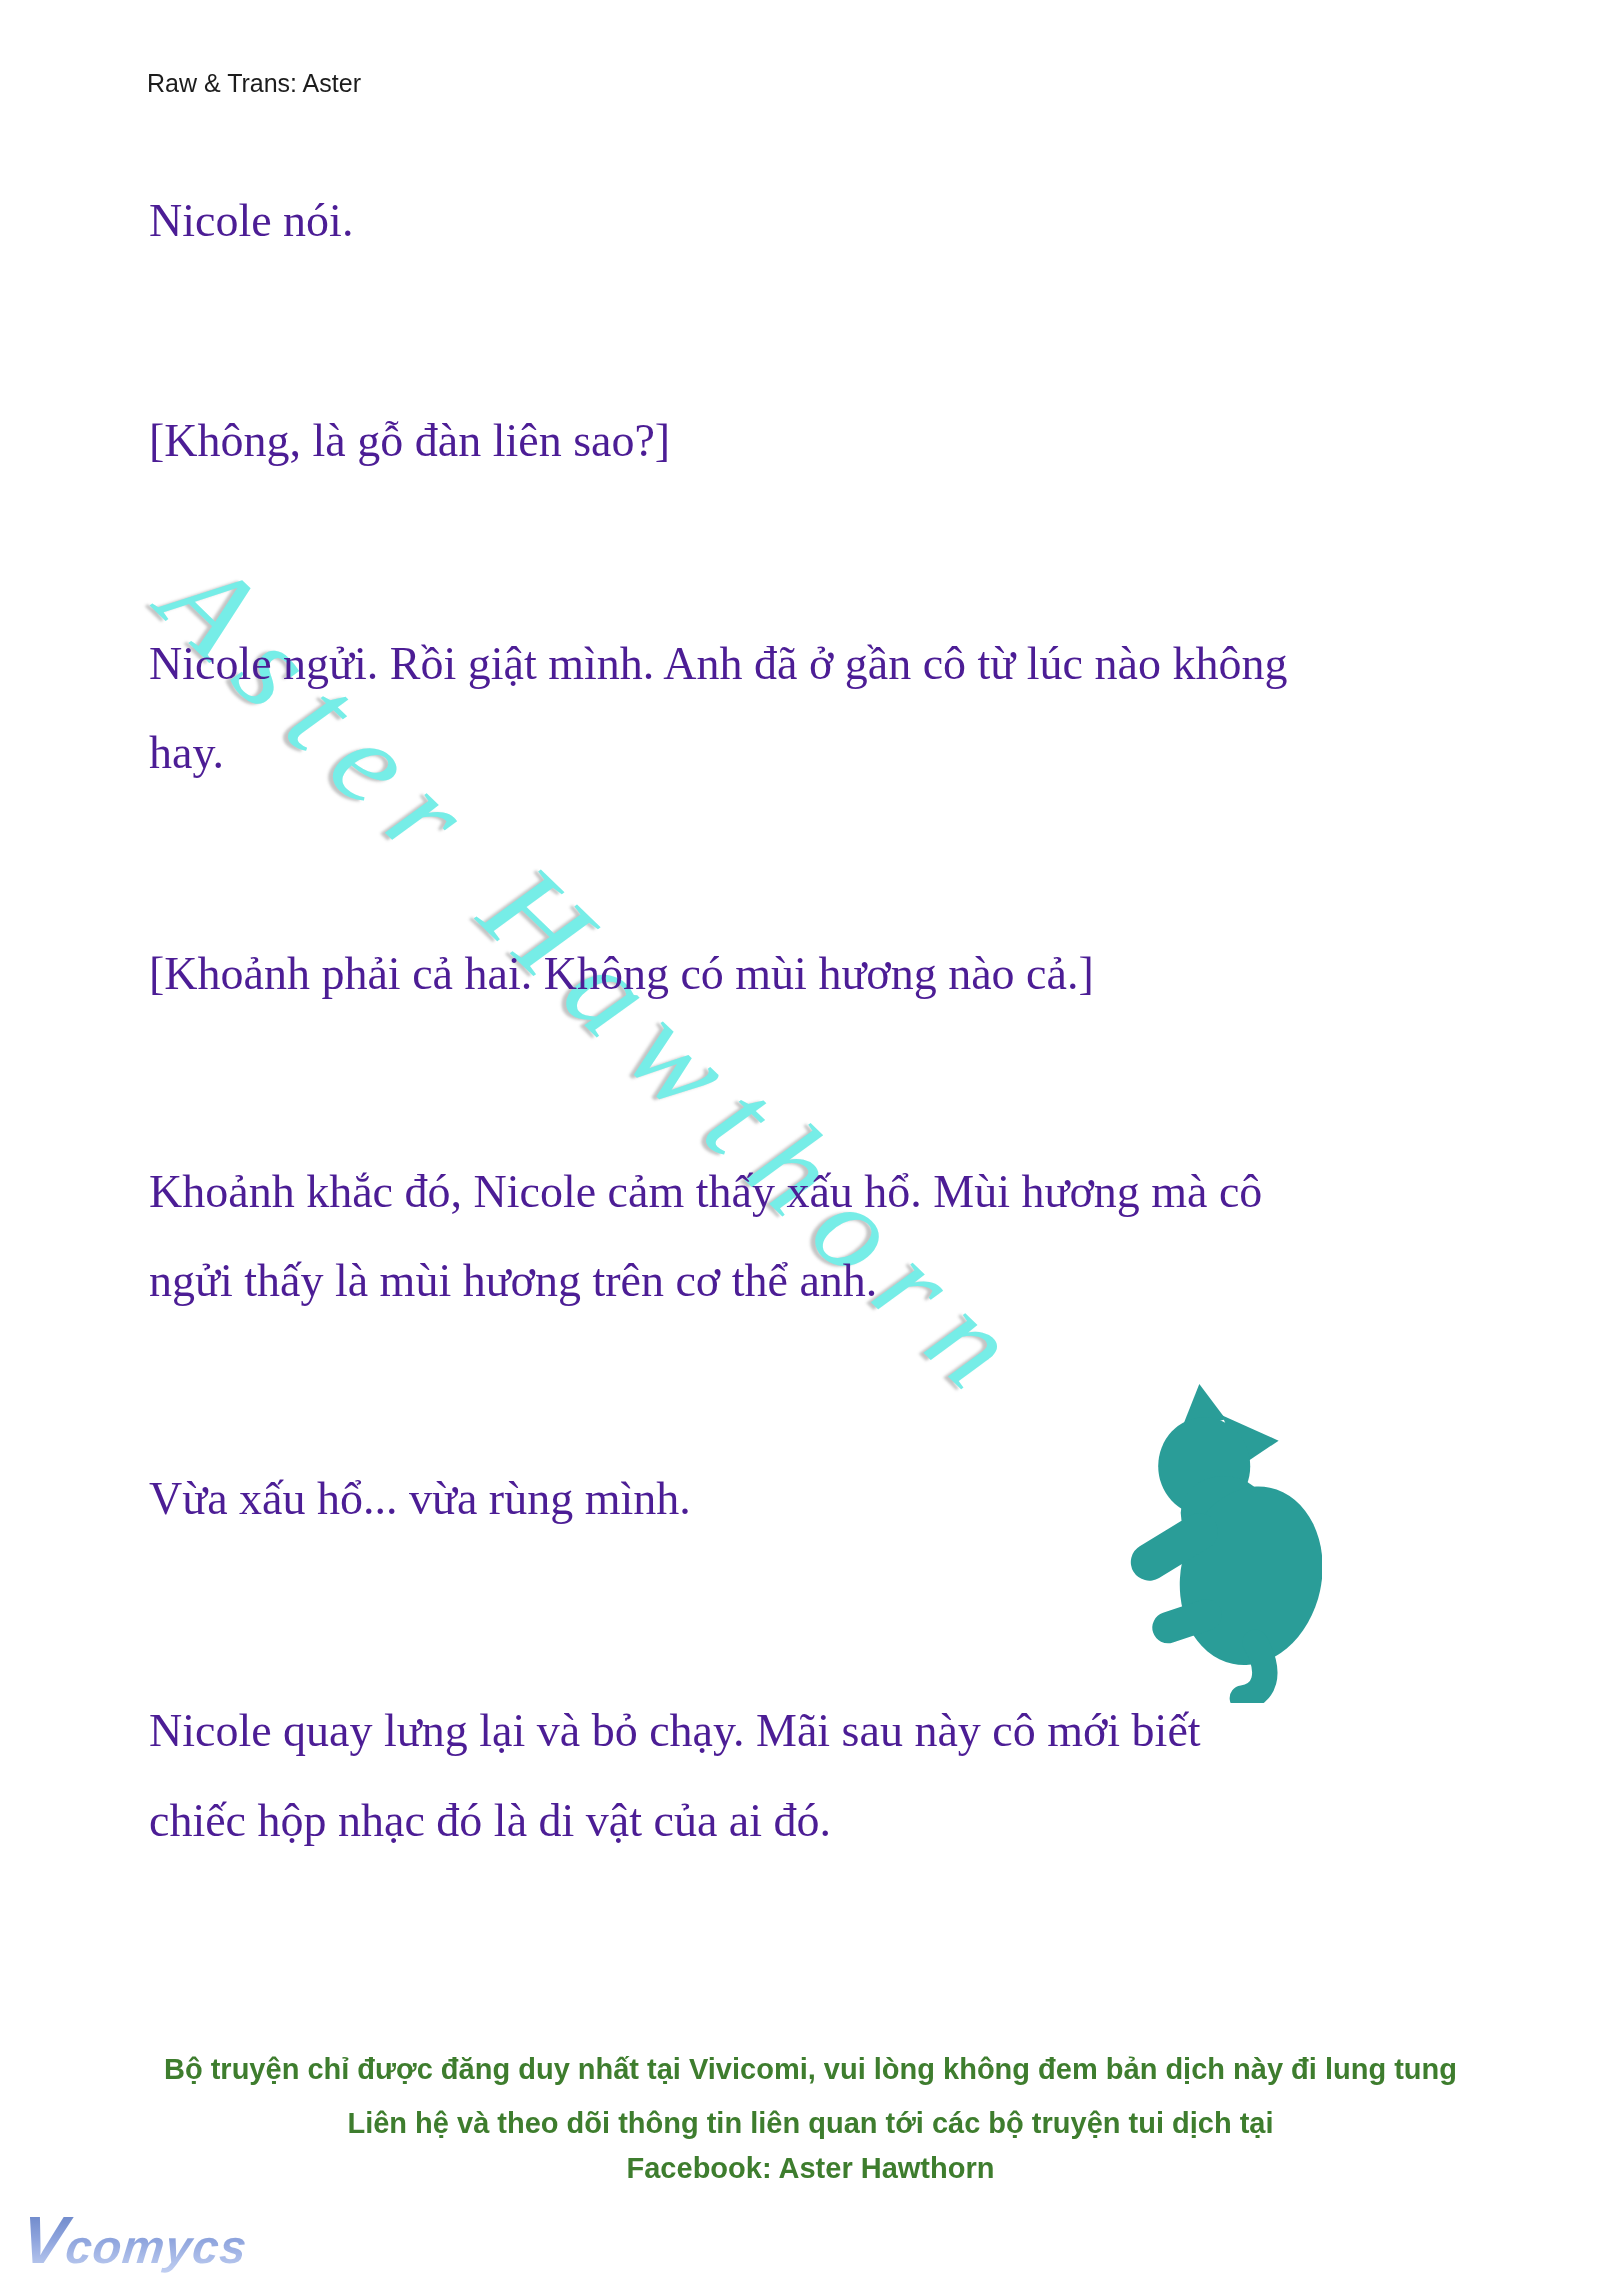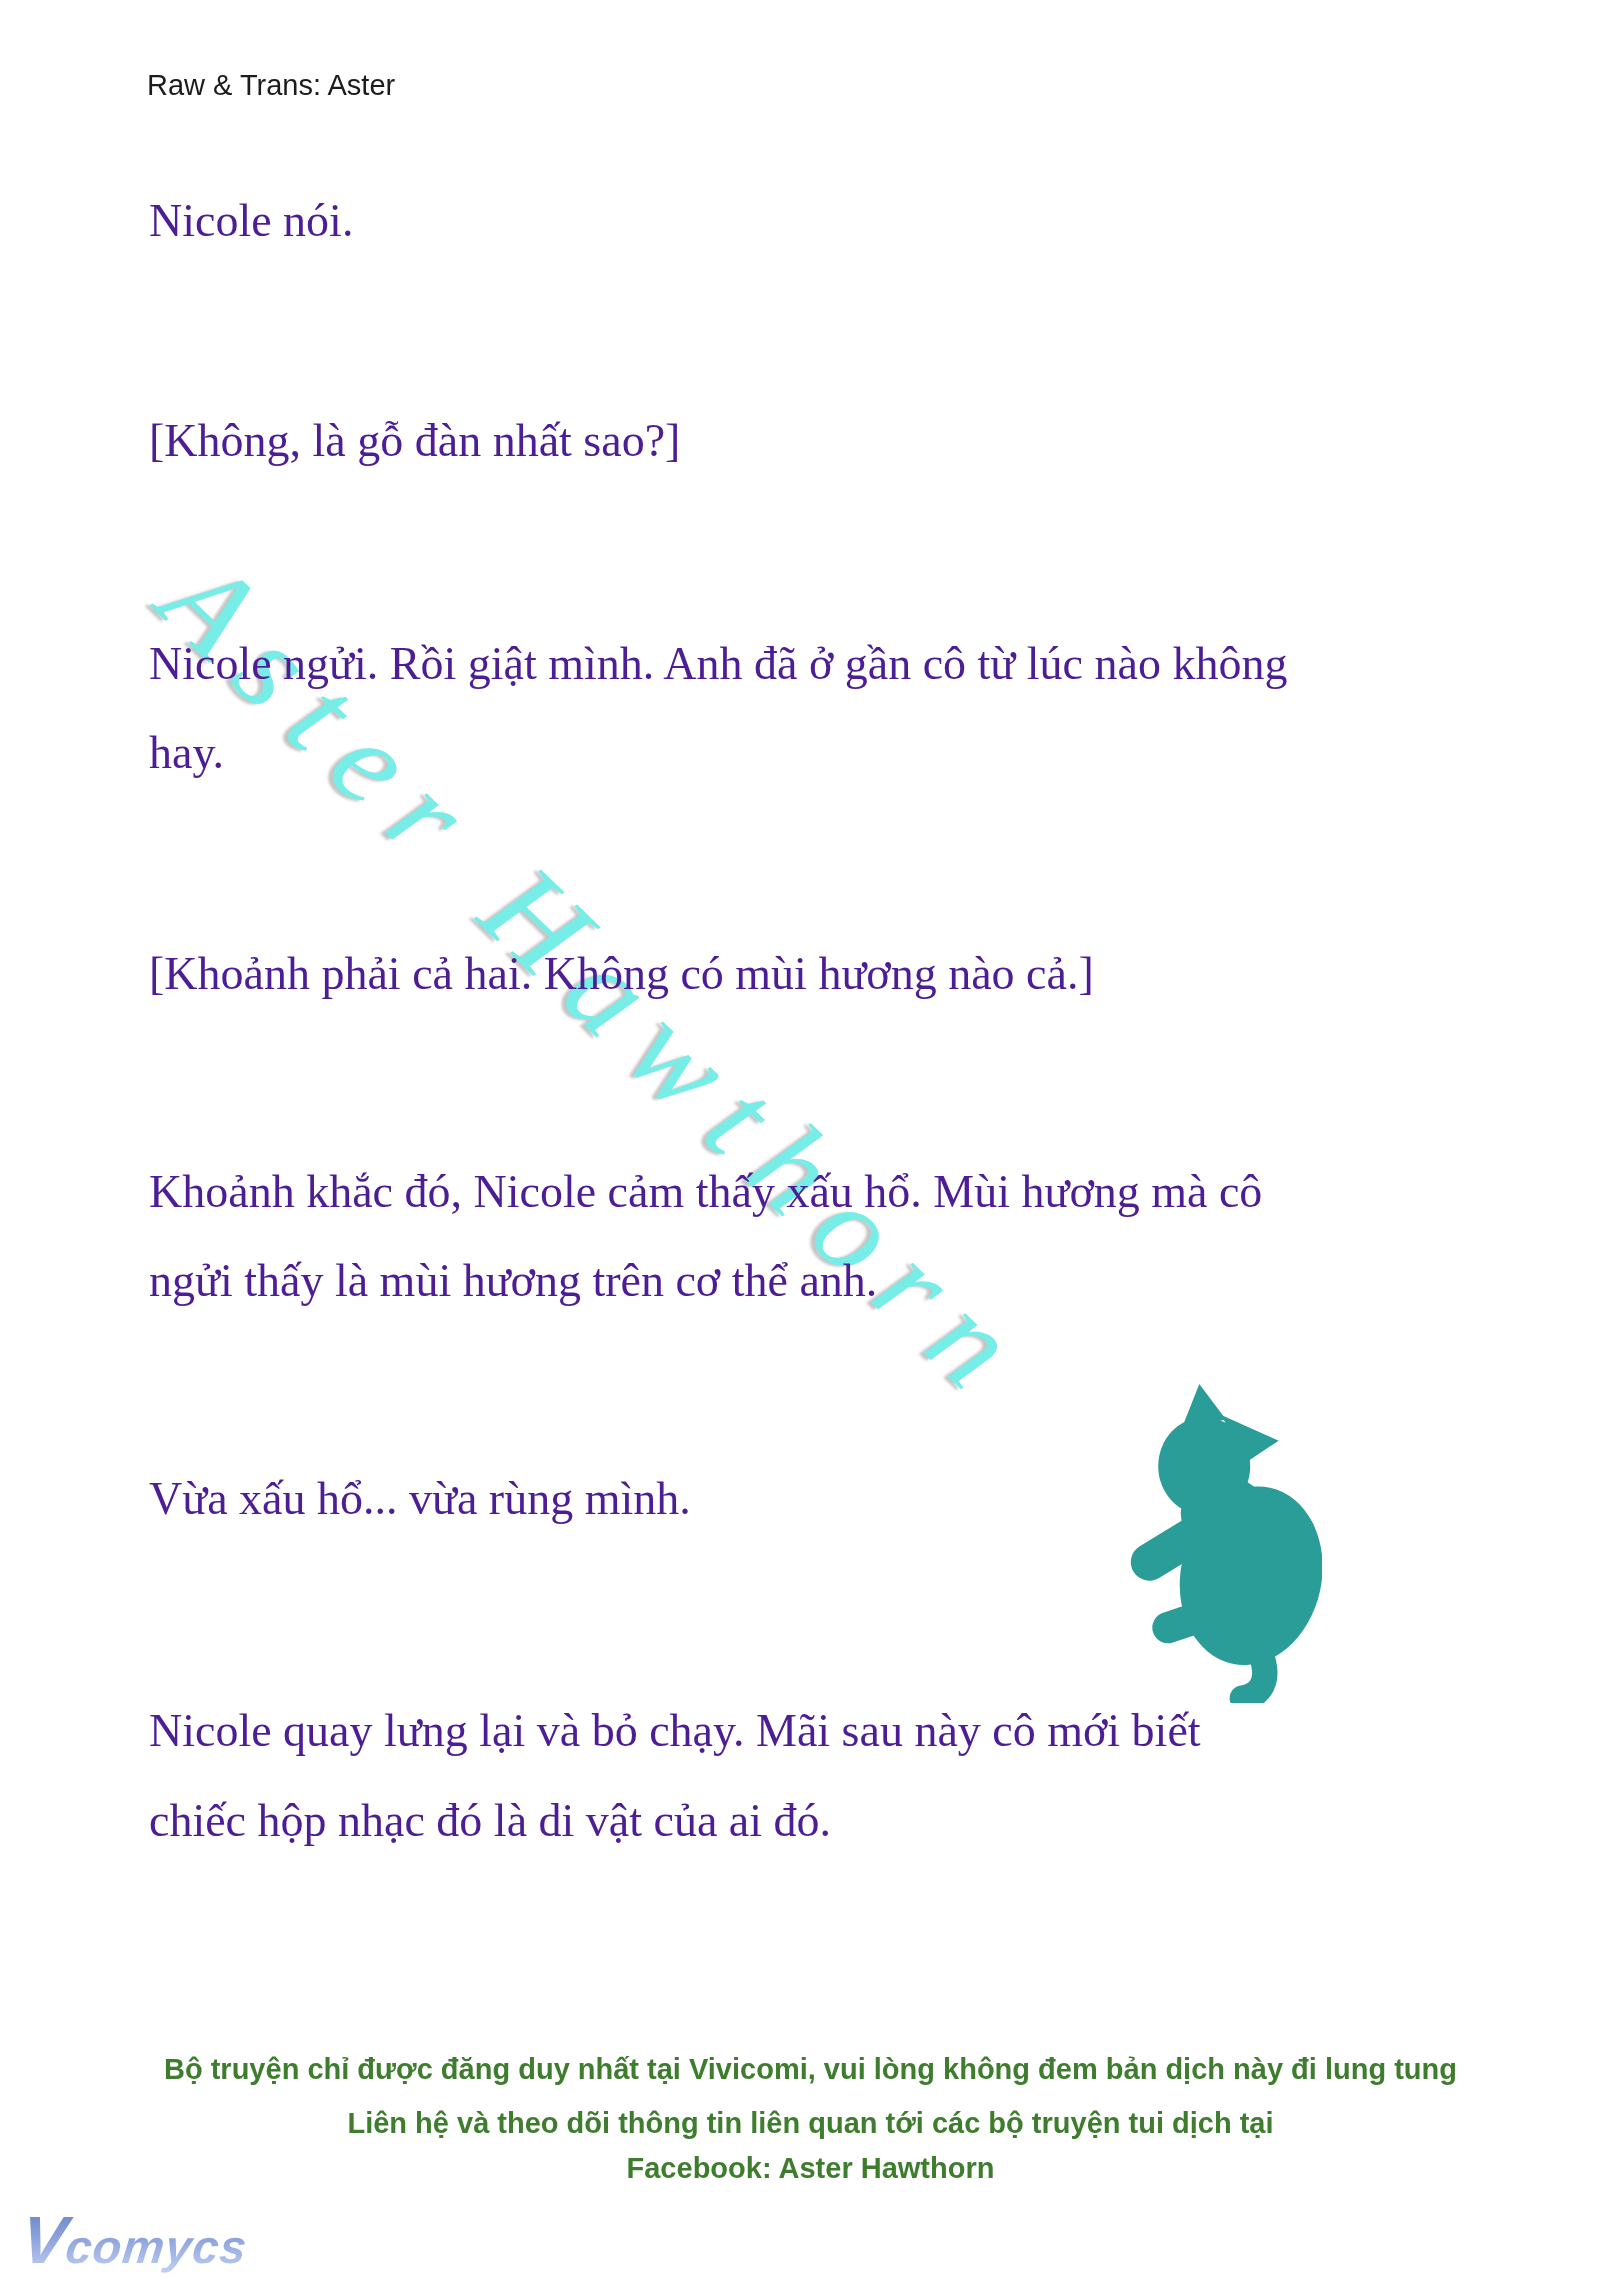--- a/index.html
+++ b/index.html
@@ -9,21 +9,21 @@
     height: 2293px;
     background: #ffffff;
     overflow: hidden;
     font-family: "Liberation Serif", "DejaVu Serif", serif;
   }
   .credit {
     position: absolute;
     left: 147px;
     top: 69px;
     font-family: "Liberation Sans", "DejaVu Sans", sans-serif;
-    font-size: 29px;
+    font-size: 25px;
     color: #1c1c1c;
     z-index: 3;
     white-space: nowrap;
   }
   .watermark {
     position: absolute;
     left: 233px;
     top: 529px;
     font-family: "Liberation Serif", "DejaVu Serif", serif;
     font-style: italic;
@@ -99,21 +99,21 @@
 </head>
 <body>
 
 <div class="page">
 
   <div class="credit">Raw &amp; Trans: Aster</div>
 
   <div class="watermark">Aster Hawthorn</div>
 
   <div class="bl l0">Nicole nói.</div>
-  <div class="bl l1">[Không, là gỗ đàn nhất sao?]</div>
+  <div class="bl l1">[Không, là gỗ đàn liên sao?]</div>
   <div class="bl l2">Nicole ngửi. Rồi giật mình. Anh đã ở gần cô từ lúc nào không</div>
   <div class="bl l3">hay.</div>
   <div class="bl l4">[Khoảnh phải cả hai. Không có mùi hương nào cả.]</div>
   <div class="bl l5">Khoảnh khắc đó, Nicole cảm thấy xấu hổ. Mùi hương mà cô</div>
   <div class="bl l6">ngửi thấy là mùi hương trên cơ thể anh.</div>
   <div class="bl l8">Nicole quay lưng lại và bỏ chạy. Mãi sau này cô mới biết</div>
   <div class="bl l7">Vừa xấu hổ... vừa rùng mình.</div>
   <div class="bl l9">chiếc hộp nhạc đó là di vật của ai đó.</div>
 
   <svg class="cat" viewBox="0 0 220 330" xmlns="http://www.w3.org/2000/svg" aria-hidden="true">

